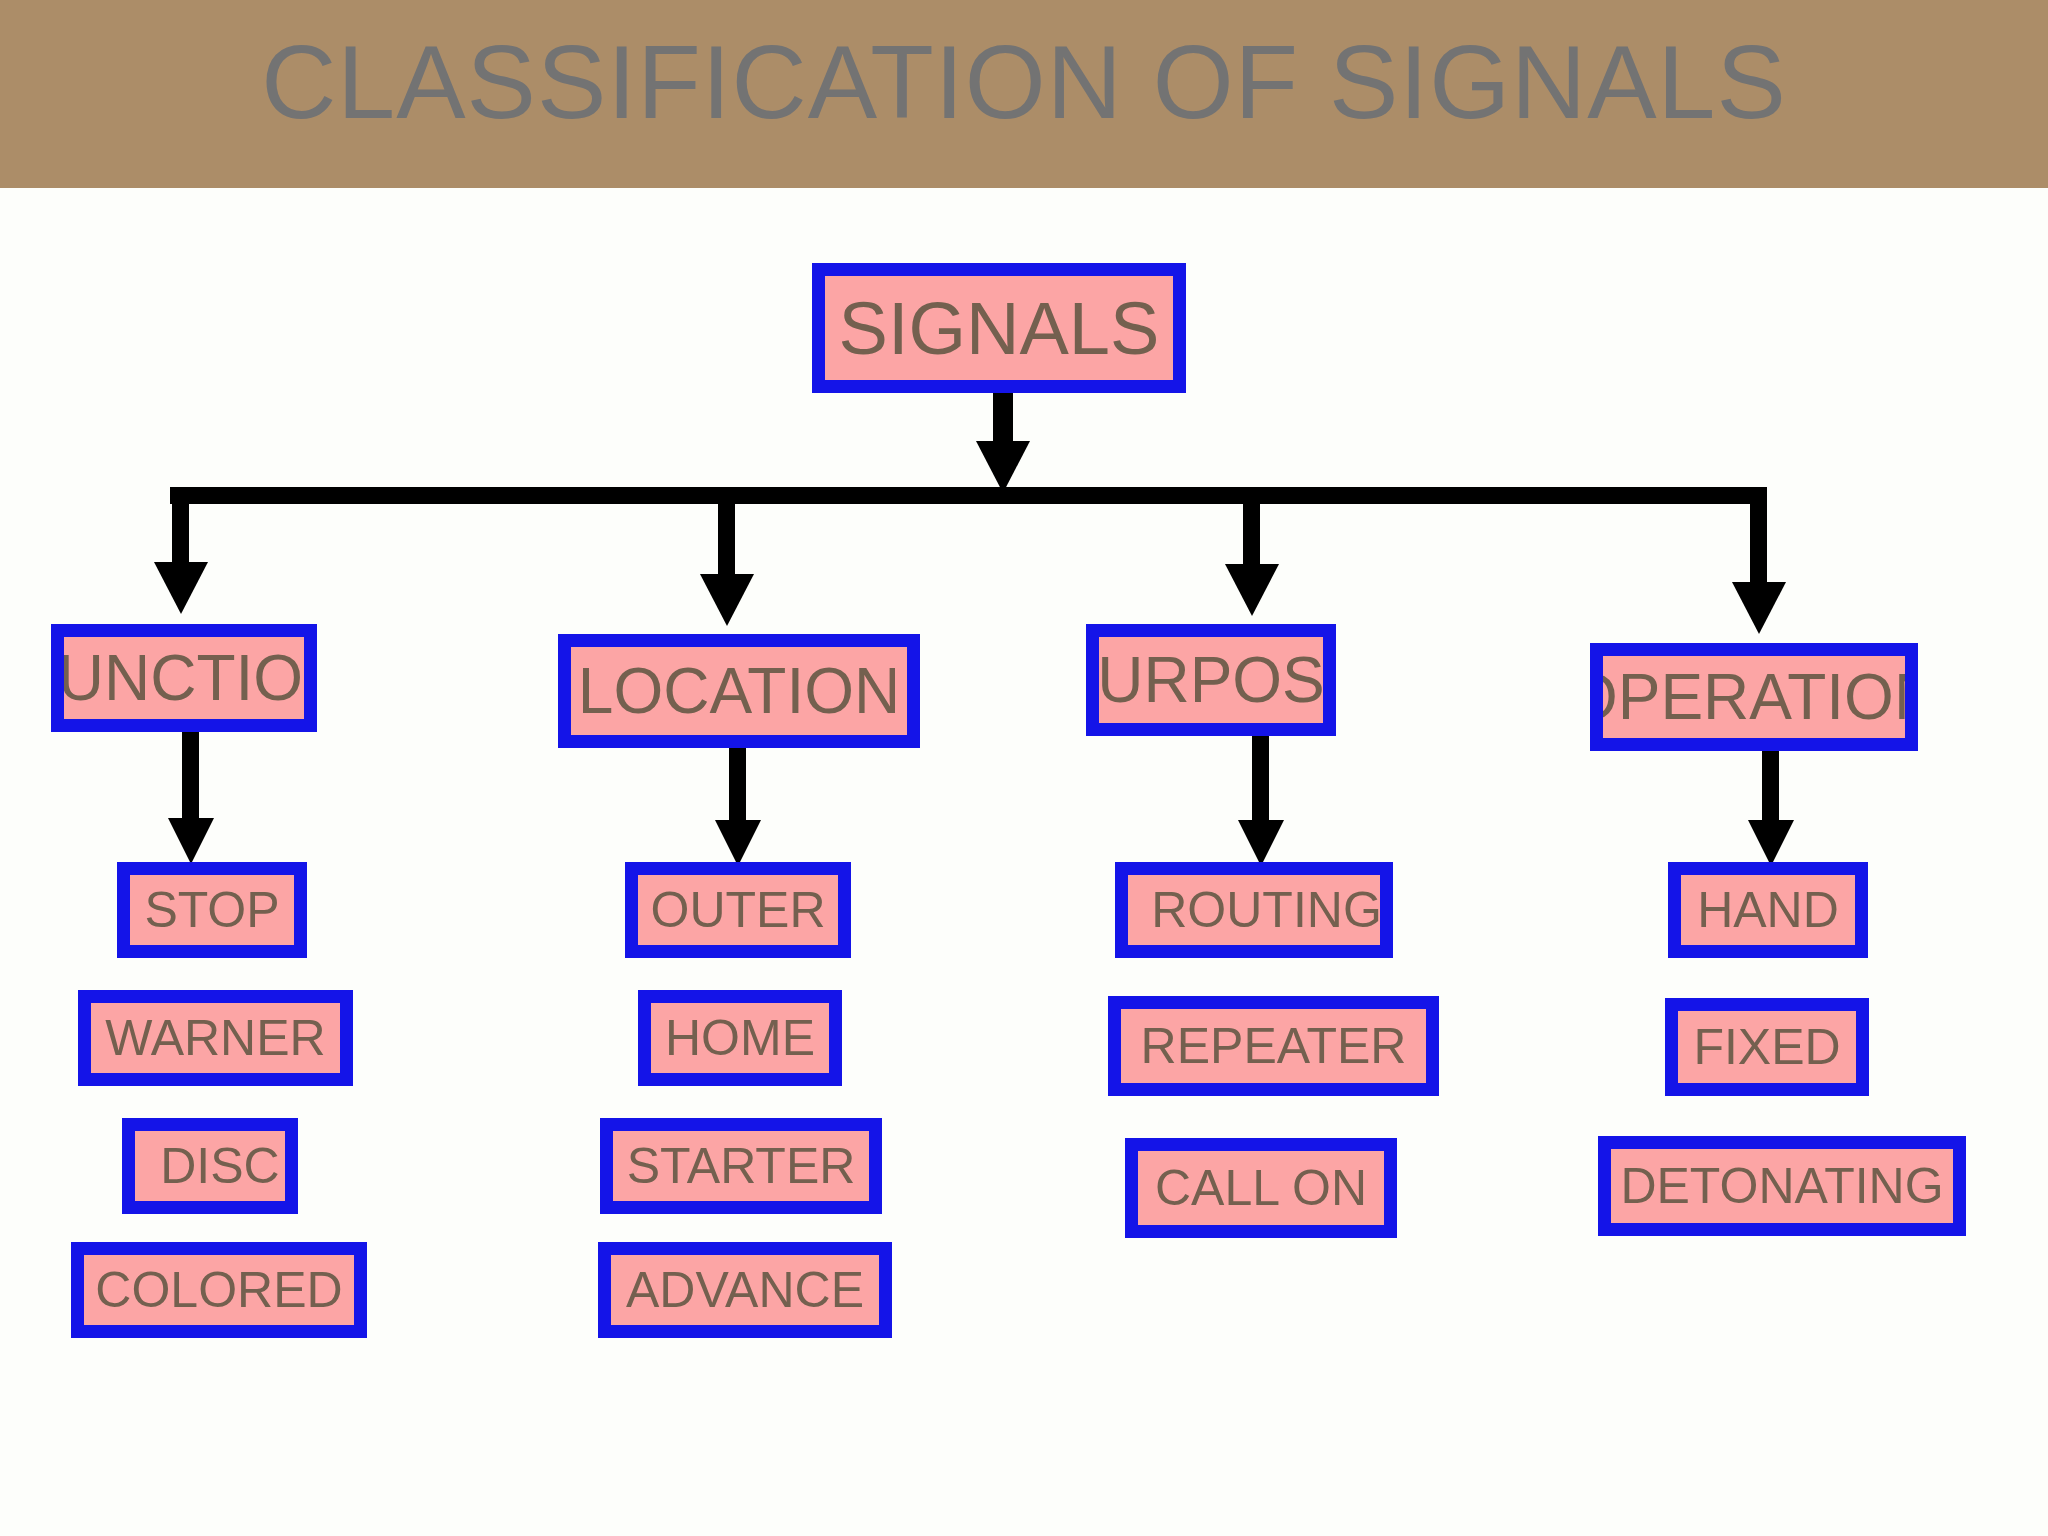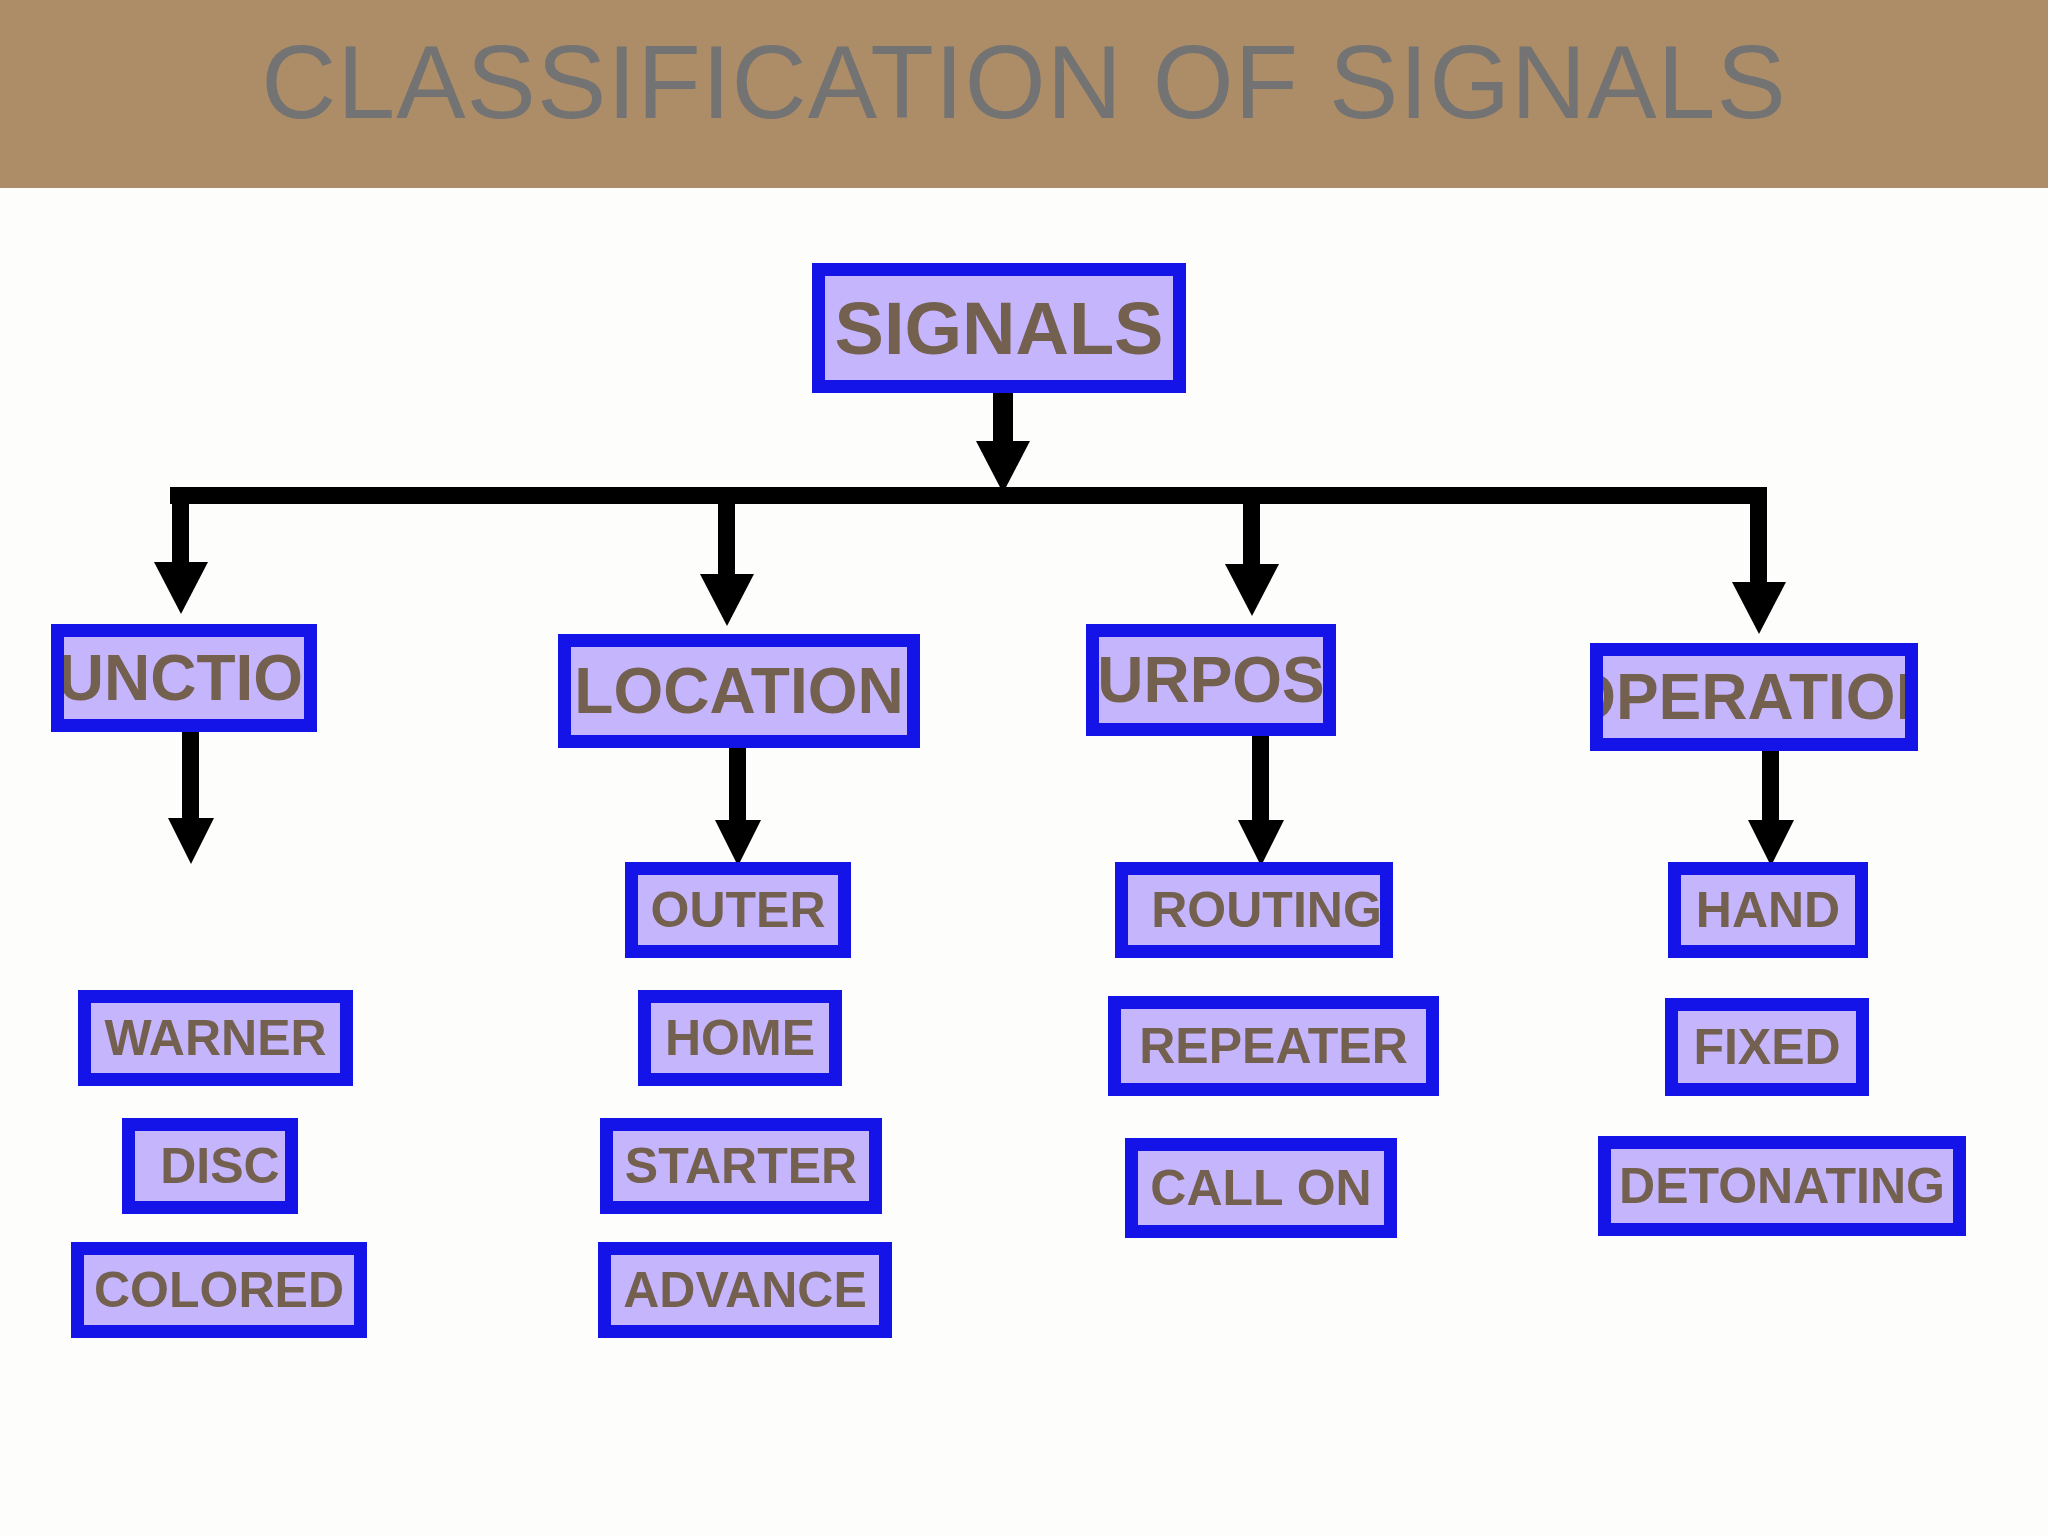--- a/index.html
+++ b/index.html
@@ -37,29 +37,29 @@
     letter-spacing: 1px;
     color: #737373;
     font-family: "Liberation Sans", sans-serif;
     font-weight: normal;
     white-space: nowrap;
   }
   
   .node {
     position: absolute;
     box-sizing: border-box;
-    background: #c4b5fd;
+    background: #fca5a5;
     border-style: solid;
     border-color: #1414E8;
     display: flex;
     align-items: center;
     justify-content: center;
     color: #74604F;
     font-family: "Liberation Sans", sans-serif;
-    font-weight: bold;
+    font-weight: normal;
     white-space: nowrap;
     overflow: hidden;
   }
   .node.lvl1 { border-width: 13px; font-size: 74px; }
   .node.lvl2 { border-width: 13px; font-size: 64px; }
   .node.lvl3 { border-width: 13px; font-size: 50px; }
   .node .node-inner {
     display: block;
     padding: 0 2px;
   }
@@ -136,20 +136,23 @@
 
   <div class="vline" style="left:729px; top:748px; width:17px; height:76px;"></div>
   <div class="arrowhead small" style="left:715px; top:820px;"></div>
 
   <div class="vline" style="left:1252px; top:736px; width:17px; height:88px;"></div>
   <div class="arrowhead small" style="left:1238px; top:820px;"></div>
 
   <div class="vline" style="left:1762px; top:751px; width:17px; height:74px;"></div>
   <div class="arrowhead small" style="left:1748px; top:820px;"></div>
 
+  <div class="node lvl3" style="left:117px; top:862px; width:190px; height:96px;">
+    <span class="node-inner">STOP</span>
+  </div>
   <div class="node lvl3" style="left:78px; top:990px; width:275px; height:96px;">
     <span class="node-inner">WARNER</span>
   </div>
   <div class="node lvl3" style="left:122px; top:1118px; width:176px; height:96px;padding-left:20px;">
     <span class="node-inner">DISC</span>
   </div>
   <div class="node lvl3" style="left:71px; top:1242px; width:296px; height:96px;">
     <span class="node-inner">COLORED</span>
   </div>
 

